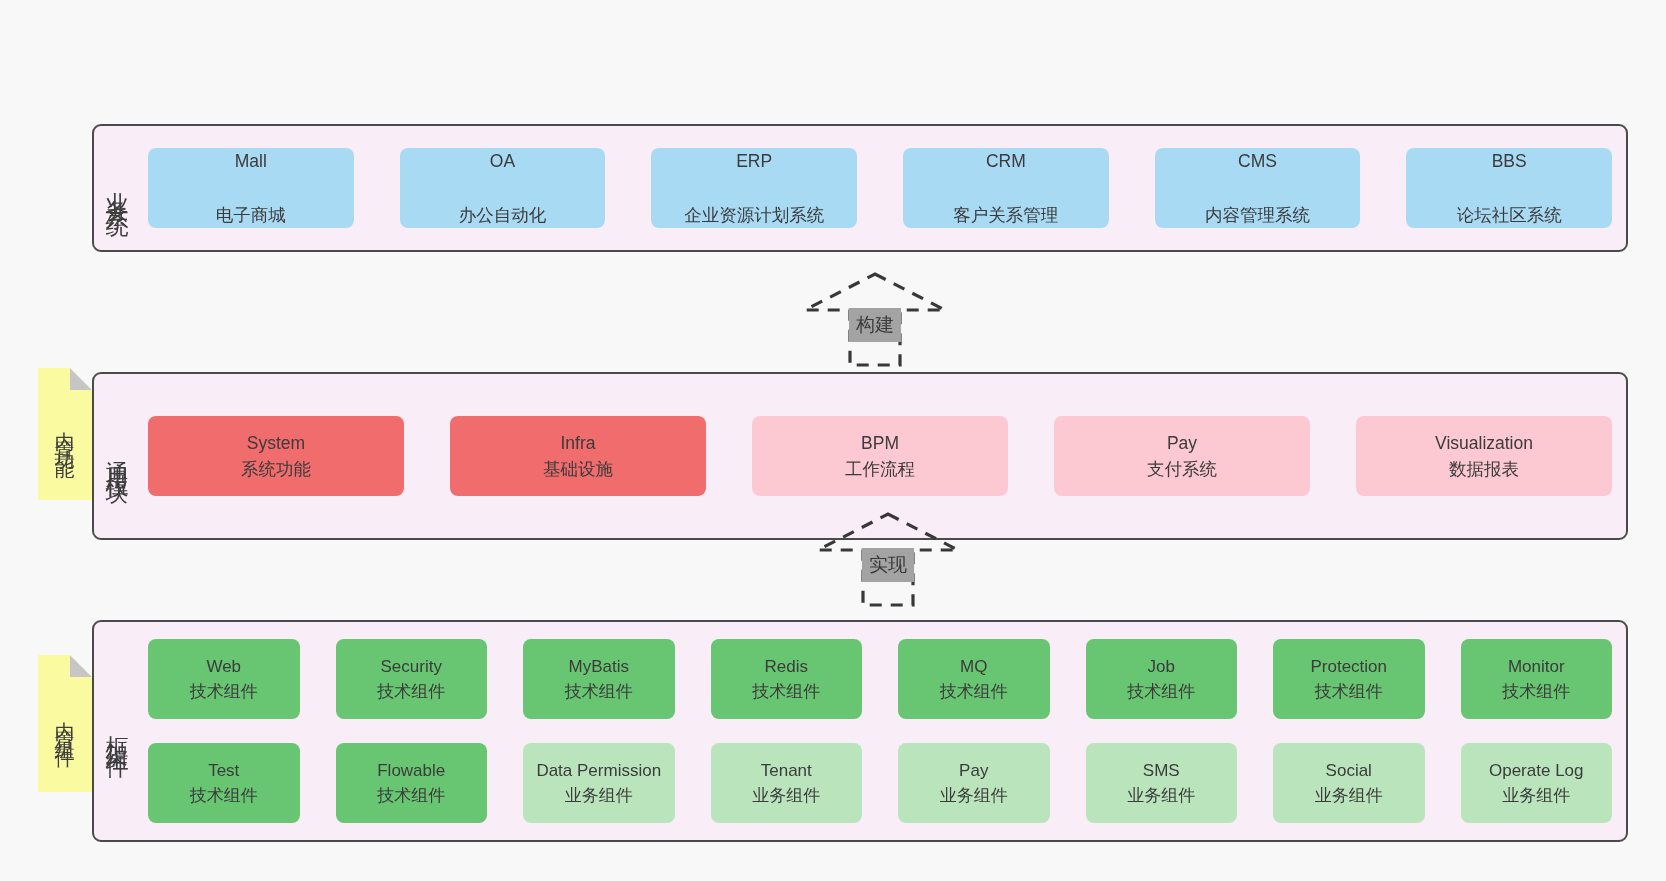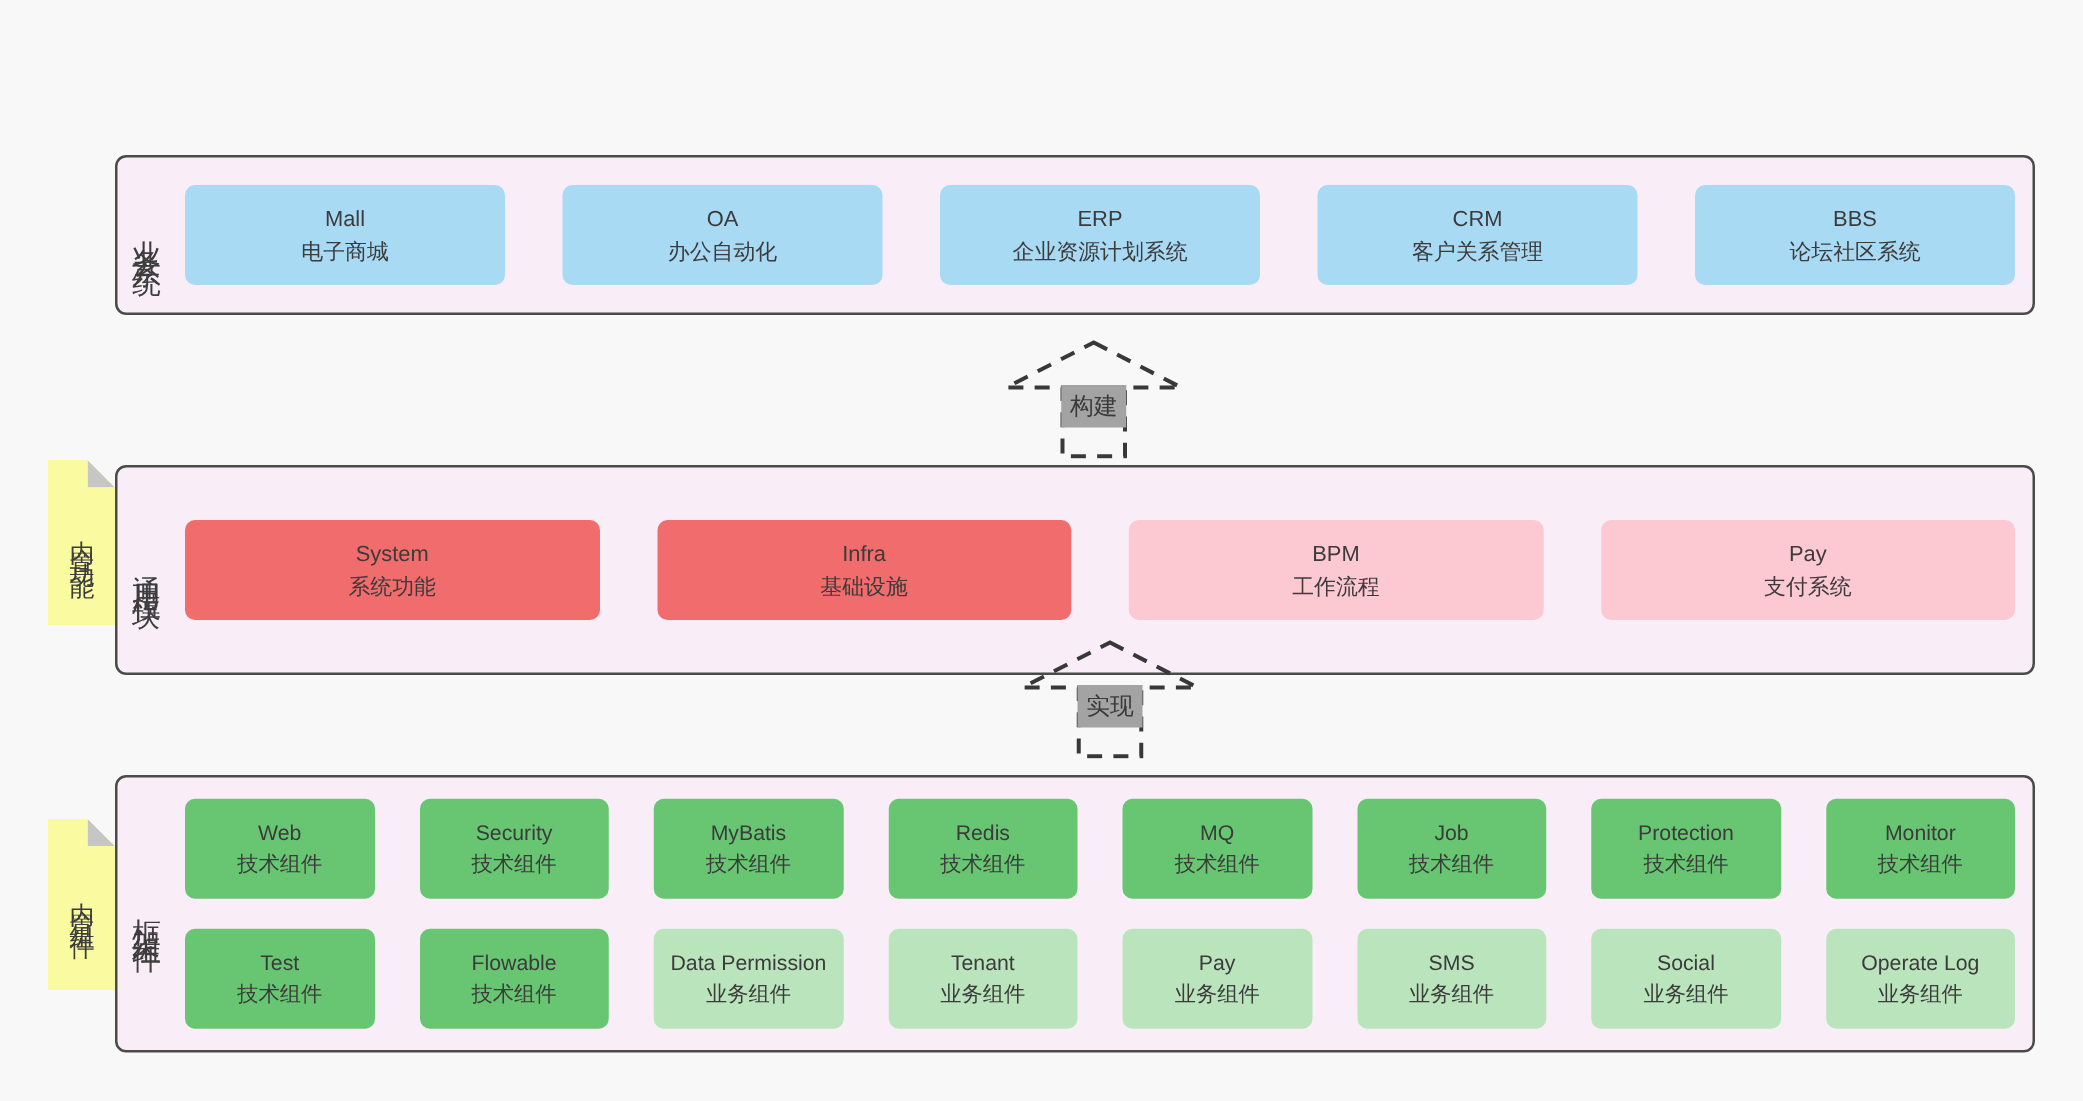--- a/index.html
+++ b/index.html
@@ -32,21 +32,21 @@
   .rows-col{
     flex:1;display:flex;flex-direction:column;justify-content:center;gap:24px;padding:0 14px 0 8px;
   }
   .rows-col .boxes-row{flex:0 0 auto;padding:0;gap:36px;}
   .box{
     flex:1;height:80px;border-radius:8px;
     display:flex;flex-direction:column;align-items:center;justify-content:center;
     text-align:center;line-height:26px;font-size:17.5px;color:#3b3b3b;
   }
   .layer-3 .box{font-size:17px;line-height:25px;}
-  .box[data-type="blue"]{background:var(--blue,#a9daf4);}
+  .box[data-type="blue"]{background:var(--blue,#a9daf4);justify-content:space-between;}
   .box[data-type="red"]{background:var(--red,#f16c6c);}
   .box[data-type="pink"]{background:var(--pink,#fcc8d2);}
   .box[data-type="green-dark"]{background:var(--greenDark,#68c672);}
   .box[data-type="green-light"]{background:var(--greenLight,#bae5bc);}
   .note{
     position:absolute;left:38px;width:54px;
     background:var(--noteYellow,#fafaa0);
     display:flex;align-items:center;justify-content:center;
     clip-path:polygon(0 0, calc(100% - 22px) 0, 100% 22px, 100% 100%, 0 100%);
   }
@@ -90,20 +90,24 @@
     </div>
     <div class="box" data-type="blue">
       <div>ERP</div>
       <div>企业资源计划系统</div>
     </div>
     <div class="box" data-type="blue">
       <div>CRM</div>
       <div>客户关系管理</div>
     </div>
     <div class="box" data-type="blue">
+      <div>CMS</div>
+      <div>内容管理系统</div>
+    </div>
+    <div class="box" data-type="blue">
       <div>BBS</div>
       <div>论坛社区系统</div>
     </div>
   </div>
 </div>
 
 <div class="arrow arrow-1">
   <svg width="160" height="95" viewBox="0 0 160 95">
     <polygon points="80,2 150,38 105,38 105,93 55,93 55,38 10,38" fill="none" stroke="#383838" stroke-width="3.2" stroke-dasharray="12 9"></polygon>
   </svg>
@@ -128,20 +132,24 @@
       <div>基础设施</div>
     </div>
     <div class="box" data-type="pink">
       <div>BPM</div>
       <div>工作流程</div>
     </div>
     <div class="box" data-type="pink">
       <div>Pay</div>
       <div>支付系统</div>
     </div>
+    <div class="box" data-type="pink">
+      <div>Visualization</div>
+      <div>数据报表</div>
+    </div>
   </div>
 </div>
 
 <div class="arrow arrow-2">
   <svg width="160" height="95" viewBox="0 0 160 95">
     <polygon points="80,2 150,38 105,38 105,93 55,93 55,38 10,38" fill="none" stroke="#383838" stroke-width="3.2" stroke-dasharray="12 9"></polygon>
   </svg>
   <div class="arrow-label">实现</div>
 </div>
 

